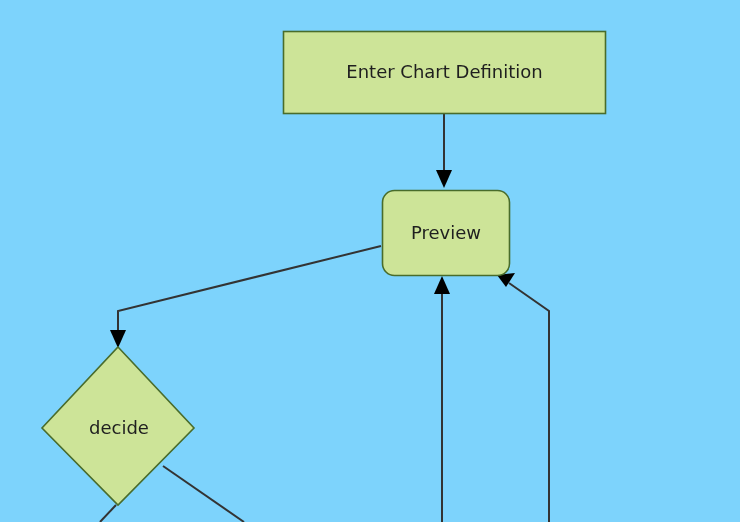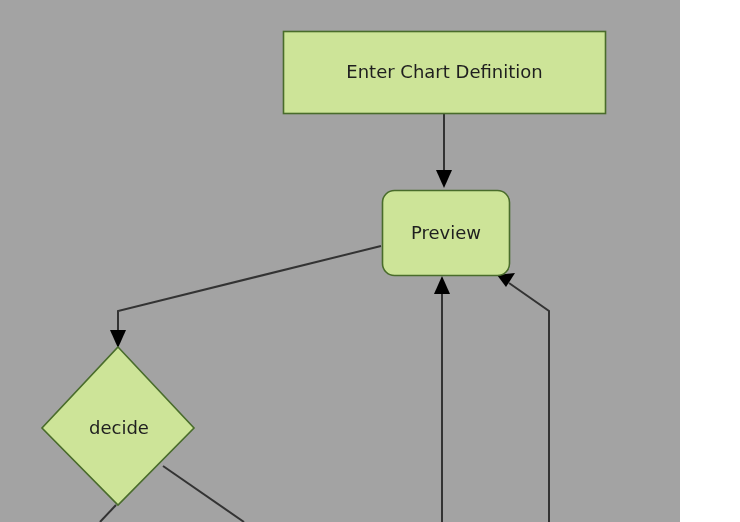--- a/index.html
+++ b/index.html
@@ -5,23 +5,23 @@
   html, body {
     margin: 0;
     padding: 0;
     background: #ffffff;
   }
   body {
     font-family: "DejaVu Sans", sans-serif;
   }
   #diagram-canvas {
     position: relative;
-    width: 680px;
+    width: 740px;
     height: 522px;
-    background: #a3a3a3;
+    background: #7dd3fc;
     overflow: hidden;
   }
   #flowchart-svg {
     position: absolute;
     top: 0;
     left: 0;
     width: 740px;
     height: 522px;
     display: block;
   }

